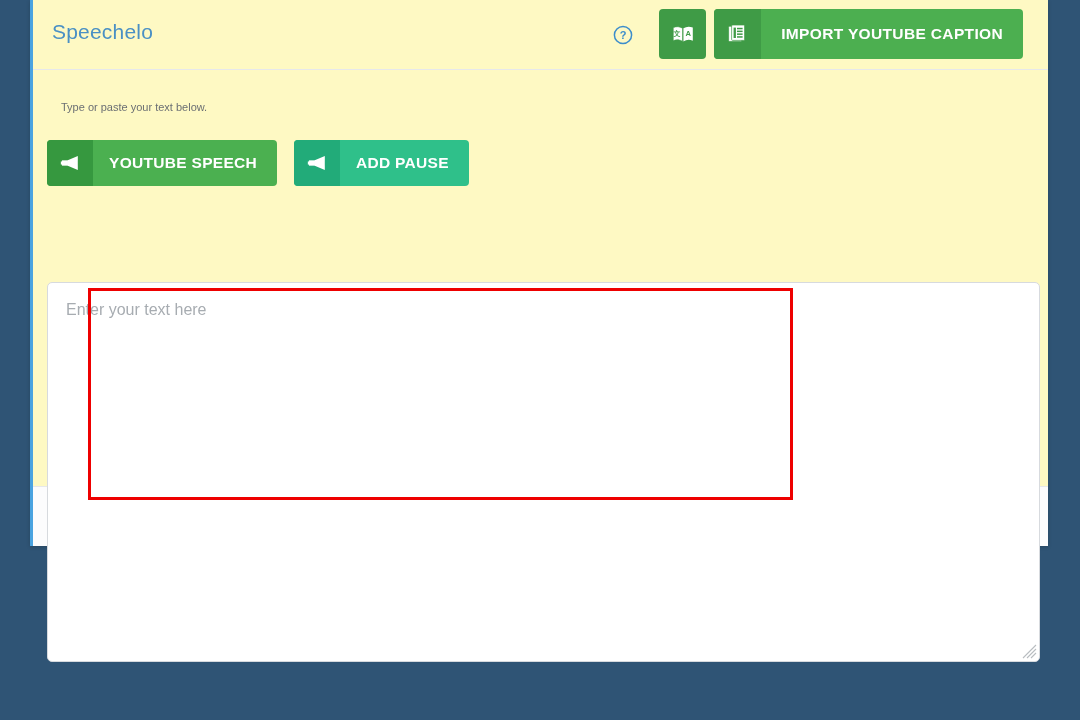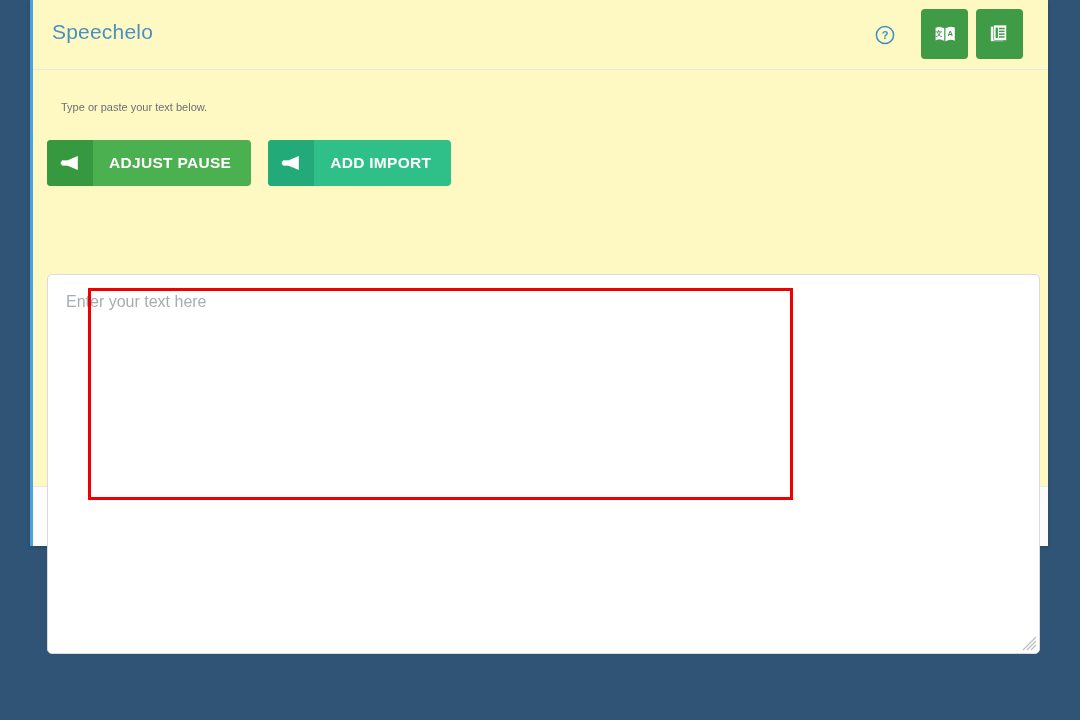--- a/index.html
+++ b/index.html
@@ -153,21 +153,21 @@
   }
   .tbtn.adjust                { background: #4bb050; }
   .tbtn.adjust .tbtn-icon     { background: #36983f; }
   .tbtn.pause                 { background: #2fc08a; }
   .tbtn.pause .tbtn-icon      { background: #22ab79; }
 
   
   .ta-wrap {
     position: absolute;
     left: 14px;
-    top: 204px;
+    top: 212px;
     width: 993px;
     height: 380px;
     text-decoration: underline;
   }
   .editor {
     width: 100%;
     height: 100%;
     box-sizing: border-box;
     border: 1px solid #d7dade;
     border-radius: 5px;
@@ -265,51 +265,52 @@
           <svg width="24" height="24" viewBox="0 0 24 24">
             <rect x="2.6" y="4.2" width="13" height="15.4" rx="1" fill="#ffffff" stroke="#3f9b46" stroke-width="0.7"></rect>
             <rect x="5.6" y="3" width="13" height="15.4" rx="1" fill="#ffffff" stroke="#3f9b46" stroke-width="0.7"></rect>
             <rect x="7.6" y="5.6" width="2.3" height="10.4" fill="#3f9b46"></rect>
             <rect x="11.0" y="5.8" width="5.6" height="1.5" fill="#3f9b46"></rect>
             <rect x="11.0" y="8.6" width="5.6" height="1.5" fill="#3f9b46"></rect>
             <rect x="11.0" y="11.4" width="5.6" height="1.5" fill="#3f9b46"></rect>
             <rect x="11.0" y="14.2" width="5.6" height="1.5" fill="#3f9b46"></rect>
           </svg>
         </span>
+        <span class="gbtn-label">IMPORT YOUTUBE CAPTION</span>
       </button>
 
     </div>
   </div>
 
   <div class="card-body">
 
     <div class="hint">Type or paste your text below.</div>
 
     <div class="tool-row">
 
       <button class="tbtn adjust">
         <span class="tbtn-icon">
           <svg width="22" height="22" viewBox="0 0 24 24">
             <path d="M20.5 4.4 L20.5 19.6 L9.5 14.9 L9.5 9.1 Z" fill="#ffffff"></path>
             <rect x="3.2" y="9.1" width="6.6" height="5.8" fill="#ffffff"></rect>
             <rect x="2.0" y="10.3" width="1.6" height="3.4" fill="#ffffff"></rect>
           </svg>
         </span>
-        <span class="tbtn-label">ADJUST PAUSE</span>
+        <span class="tbtn-label">YOUTUBE SPEECH</span>
       </button>
 
       <button class="tbtn pause">
         <span class="tbtn-icon">
           <svg width="22" height="22" viewBox="0 0 24 24">
             <path d="M20.5 4.4 L20.5 19.6 L9.5 14.9 L9.5 9.1 Z" fill="#ffffff"></path>
             <rect x="3.2" y="9.1" width="6.6" height="5.8" fill="#ffffff"></rect>
             <rect x="2.0" y="10.3" width="1.6" height="3.4" fill="#ffffff"></rect>
           </svg>
         </span>
-        <span class="tbtn-label">ADD IMPORT</span>
+        <span class="tbtn-label">ADD PAUSE</span>
       </button>
 
     </div>
 
     <div class="ta-wrap">
       <textarea class="editor" placeholder="Enter your text here" style=""></textarea>
       <span class="resize-grip">
         <svg width="16" height="16" viewBox="0 0 16 16">
           <path d="M15 6 L6 15 M15 10 L10 15 M15 2 L2 15" stroke="#b9bdc1" stroke-width="1.1" fill="none"></path>
         </svg>

